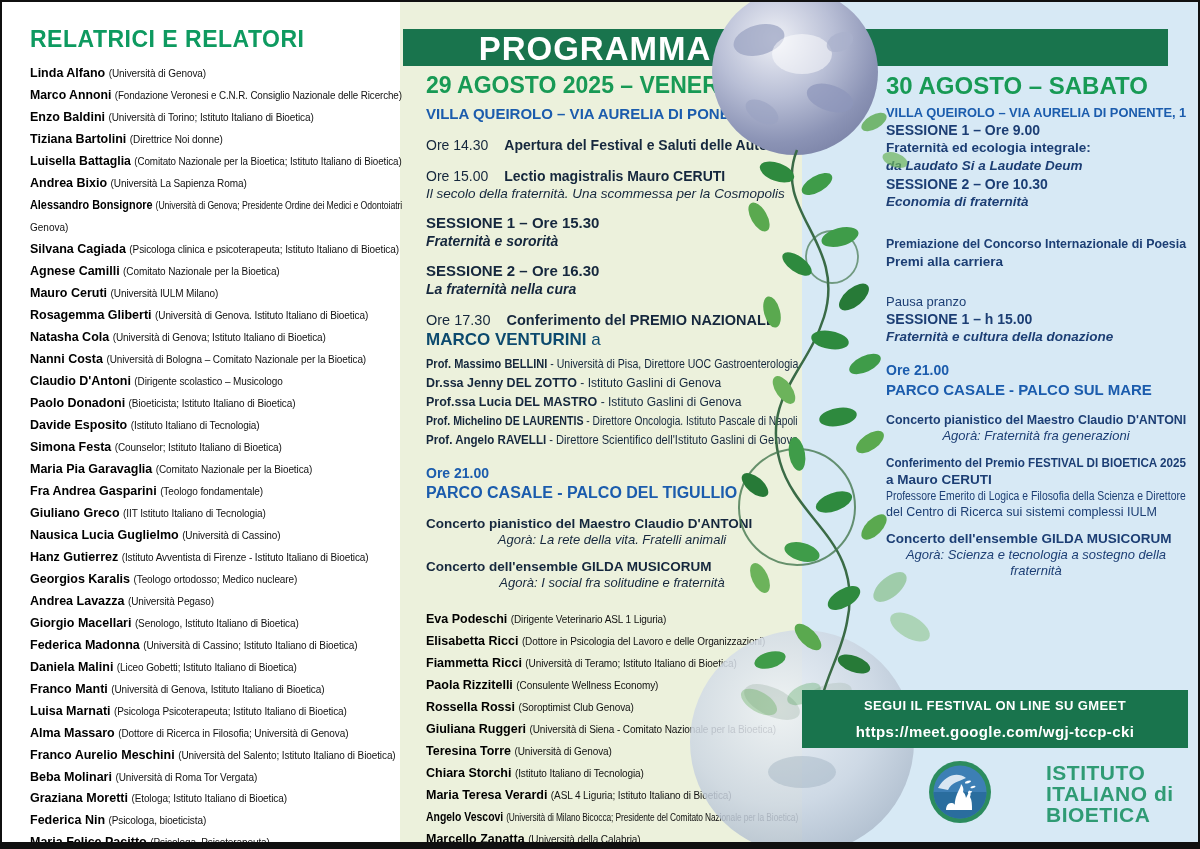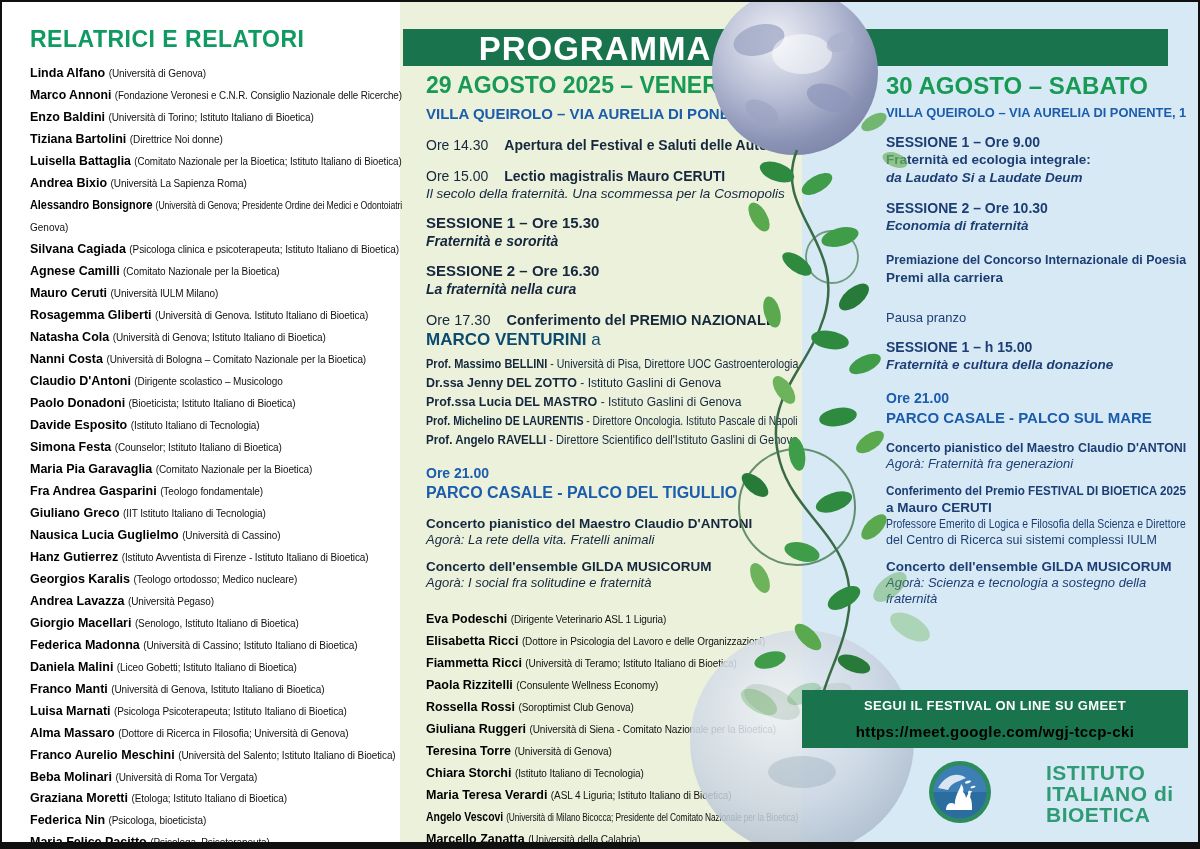--- a/index.html
+++ b/index.html
@@ -47,44 +47,44 @@
   .recipient .fit{display:inline-block;white-space:nowrap;}
   .rc-name{font-weight:bold;font-size:12.5px;color:#15273d;}
   .rc-desc{font-size:12px;color:#15273d;}
   .evening{margin-top:16px;}
   .evening-time{font-size:14px;line-height:16px;font-weight:bold;color:#1b5cad;}
   .evening-venue{font-size:16px;line-height:20px;font-weight:bold;color:#1b5cad;margin-top:2px;}
   .ev-items{margin-top:12px;}
   .ev-item{margin-bottom:10px;}
   .ci-title{font-size:13.5px;line-height:17px;font-weight:bold;white-space:nowrap;}
   .ci-title .fit,.ci-desc .fit,.premi-line .fit,.venue .fit,.session-line .fit{display:inline-block;white-space:nowrap;}
-  .ci-agora{font-size:13px;line-height:16px;font-style:italic;}
+  .ci-agora{font-size:13px;line-height:16px;font-style:italic;text-align:center;}
   .ci-desc{font-size:12.5px;line-height:16px;font-weight:normal;white-space:nowrap;}
   .mid-col-color{color:#15273d;}
   .right-col-color{color:#1c3e74;}
   .speakers2{margin-top:20px;}
   
   .col-right{position:absolute;left:884px;top:70px;width:300px;z-index:2;}
   .col-right .day-date{font-size:24px;line-height:27px;}
   .col-right .venue{font-size:13.5px;line-height:16px;margin-top:6px;white-space:nowrap;}
-  .r-session{margin-top:12px;}
+  .r-session{}
   .r-session-label{font-size:14px;line-height:18px;font-weight:bold;color:#1c3e74;}
   .session-line{font-size:13.5px;line-height:18px;font-weight:bold;color:#1c3e74;white-space:nowrap;}
   .session-line.it{font-style:italic;}
-  .premiazione{margin-top:16px;}
+  .premiazione{margin-top:24px;}
   .premi-line{font-size:13.5px;line-height:18px;font-weight:bold;color:#1c3e74;white-space:nowrap;}
   .pausa{margin-top:23px;font-size:13px;line-height:16px;color:#1c3e74;}
   .col-right .evening-venue{font-size:15px;line-height:19px;}
   
   .gmeet-banner{
     position:absolute;left:800px;top:688px;width:386px;height:58px;background:#19744d;z-index:4;
     display:flex;flex-direction:column;justify-content:center;align-items:center;
   }
   .gmeet-l1{color:#fff;font-size:13px;font-weight:bold;letter-spacing:.4px;line-height:17px;}
-  .gmeet-l2{color:#000000;font-size:15px;font-weight:bold;letter-spacing:.4px;line-height:19px;margin-top:8px;}
+  .gmeet-l2{color:#ffffff;font-size:15px;font-weight:bold;letter-spacing:.4px;line-height:19px;margin-top:8px;}
   
   .logo{position:absolute;left:926px;top:758px;z-index:4;display:flex;align-items:flex-start;gap:40px;}
   .logo-icon{width:64px;height:64px;}
   .logo-text{margin-left:14px;margin-top:2px;color:#2f9b74;font-weight:bold;font-size:21px;line-height:21px;letter-spacing:.5px;}
   
   .deco{position:absolute;left:0;top:0;z-index:3;pointer-events:none;}
 </style>
 </head>
 <body>
 

